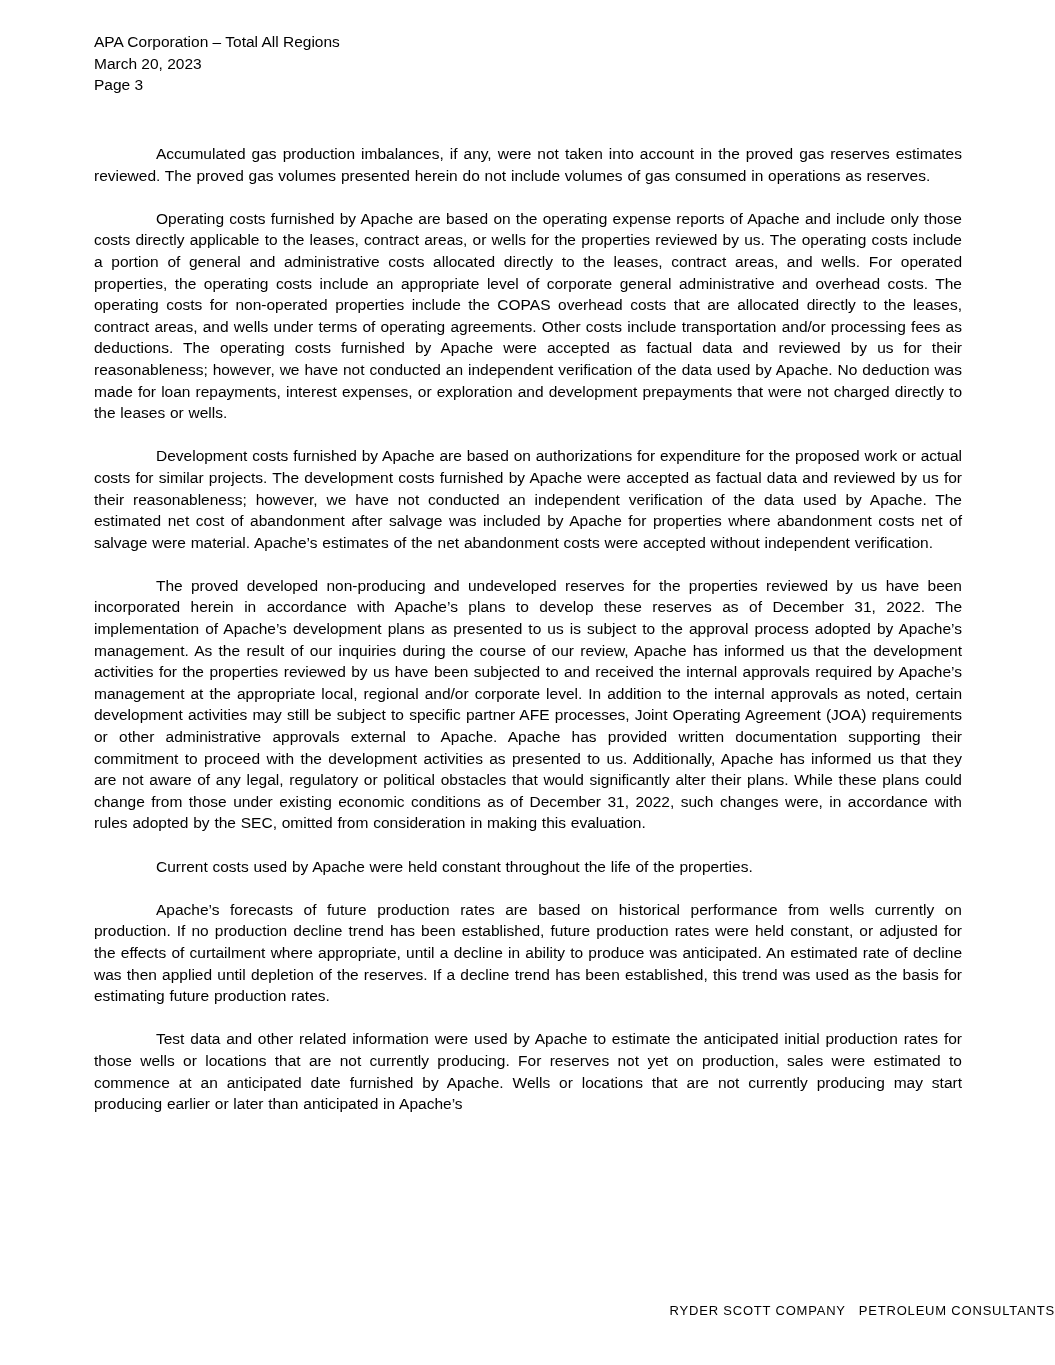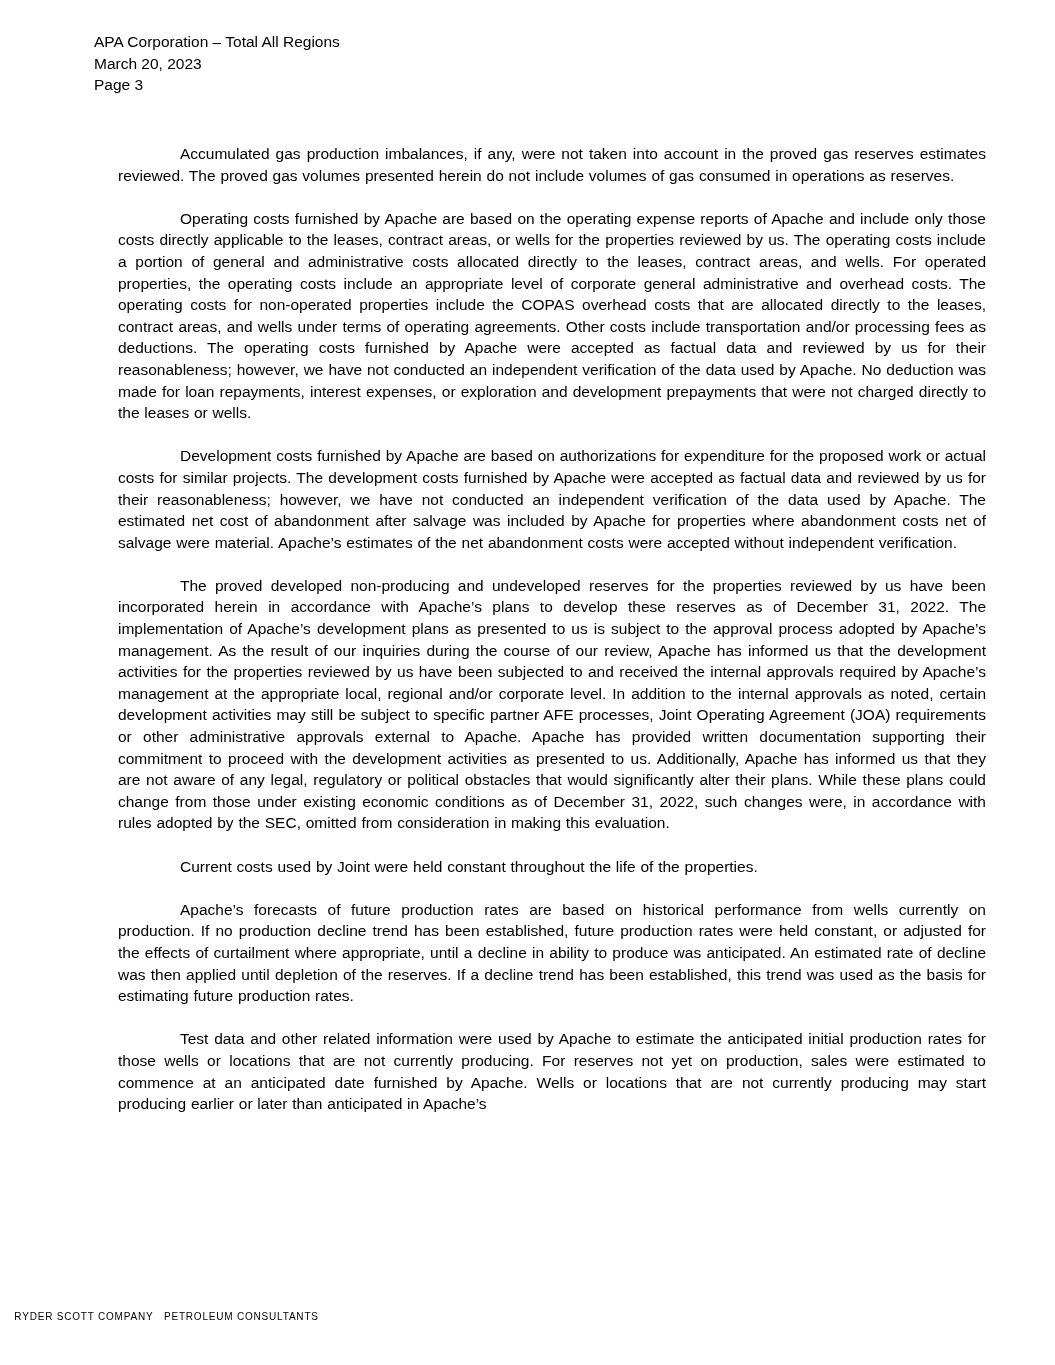--- a/index.html
+++ b/index.html
@@ -25,35 +25,34 @@
     line-height: 21.5px;
     text-align: left;
   }
   .doc-body {
     position: absolute;
     top: 143px;
     left: 94px;
     width: 868px;
     font-size: 15.5px;
     line-height: 21.6px;
-    margin-left: 24px;
   }
   .doc-body p {
     margin: 0 0 21.6px 0;
     text-align: justify;
     text-indent: 62px;
     word-spacing: 0.5px;
   }
   .page-footer {
     position: absolute;
     left: 0;
     bottom: 32px;
     width: 100%;
-    text-align: left;
-    font-size: 10px;
+    text-align: right;
+    font-size: 13px;
     letter-spacing: 0.8px;
     white-space: pre;
     color: #000000;
   }
 </style>
 </head>
 <body>
 
 <div class="page">
 
@@ -61,21 +60,21 @@
     <div>APA Corporation – Total All Regions</div>
     <div>March 20, 2023</div>
     <div>Page 3</div>
   </div>
 
   <div class="doc-body">
     <p>Accumulated gas production imbalances, if any, were not taken into account in the proved gas reserves estimates reviewed.  The proved gas volumes presented herein do not include volumes of gas consumed in operations as reserves.</p>
     <p>Operating costs furnished by Apache are based on the operating expense reports of Apache and include only those costs directly applicable to the leases, contract areas, or wells for the properties reviewed by us. The operating costs include a portion of general and administrative costs allocated directly to the leases, contract areas, and wells.  For operated properties, the operating costs include an appropriate level of corporate general administrative and overhead costs.  The operating costs for non-operated properties include the COPAS overhead costs that are allocated directly to the leases, contract areas, and wells under terms of operating agreements.  Other costs include transportation and/or processing fees as deductions.  The operating costs furnished by Apache were accepted as factual data and reviewed by us for their reasonableness; however, we have not conducted an independent verification of the data used by Apache.  No deduction was made for loan repayments, interest expenses, or exploration and development prepayments that were not charged directly to the leases or wells.</p>
     <p>Development costs furnished by Apache are based on authorizations for expenditure for the proposed work or actual costs for similar projects.  The development costs furnished by Apache were accepted as factual data and reviewed by us for their reasonableness; however, we have not conducted an independent verification of the data used by Apache.  The estimated net cost of abandonment after salvage was included by Apache for properties where abandonment costs net of salvage were material.  Apache’s estimates of the net abandonment costs were accepted without independent verification.</p>
     <p>The proved developed non-producing and undeveloped reserves for the properties reviewed by us have been incorporated herein in accordance with Apache’s plans to develop these reserves as of December 31, 2022.  The implementation of Apache’s development plans as presented to us is subject to the approval process adopted by Apache’s management.  As the result of our inquiries during the course of our review, Apache has informed us that the development activities for the properties reviewed by us have been subjected to and received the internal approvals required by Apache’s management at the appropriate local, regional and/or corporate level.  In addition to the internal approvals as noted, certain development activities may still be subject to specific partner AFE processes, Joint Operating Agreement (JOA) requirements or other administrative approvals external to Apache.  Apache has provided written documentation supporting their commitment to proceed with the development activities as presented to us.  Additionally, Apache has informed us that they are not aware of any legal, regulatory or political obstacles that would significantly alter their plans.  While these plans could change from those under existing economic conditions as of December 31, 2022, such changes were, in accordance with rules adopted by the SEC, omitted from consideration in making this evaluation.</p>
-    <p>Current costs used by Joint were held constant throughout the life of the properties.</p>
+    <p>Current costs used by Apache were held constant throughout the life of the properties.</p>
     <p>Apache’s forecasts of future production rates are based on historical performance from wells currently on production.  If no production decline trend has been established, future production rates were held constant, or adjusted for the effects of curtailment where appropriate, until a decline in ability to produce was anticipated.  An estimated rate of decline was then applied until depletion of the reserves.  If a decline trend has been established, this trend was used as the basis for estimating future production rates.</p>
     <p>Test data and other related information were used by Apache to estimate the anticipated initial production rates for those wells or locations that are not currently producing.  For reserves not yet on production, sales were estimated to commence at an anticipated date furnished by Apache.  Wells or locations that are not currently producing may start producing earlier or later than anticipated in Apache’s</p>
   </div>
 
   <div class="page-footer">
     <span>RYDER SCOTT COMPANY   PETROLEUM CONSULTANTS</span>
   </div>
 
 </div>
 

